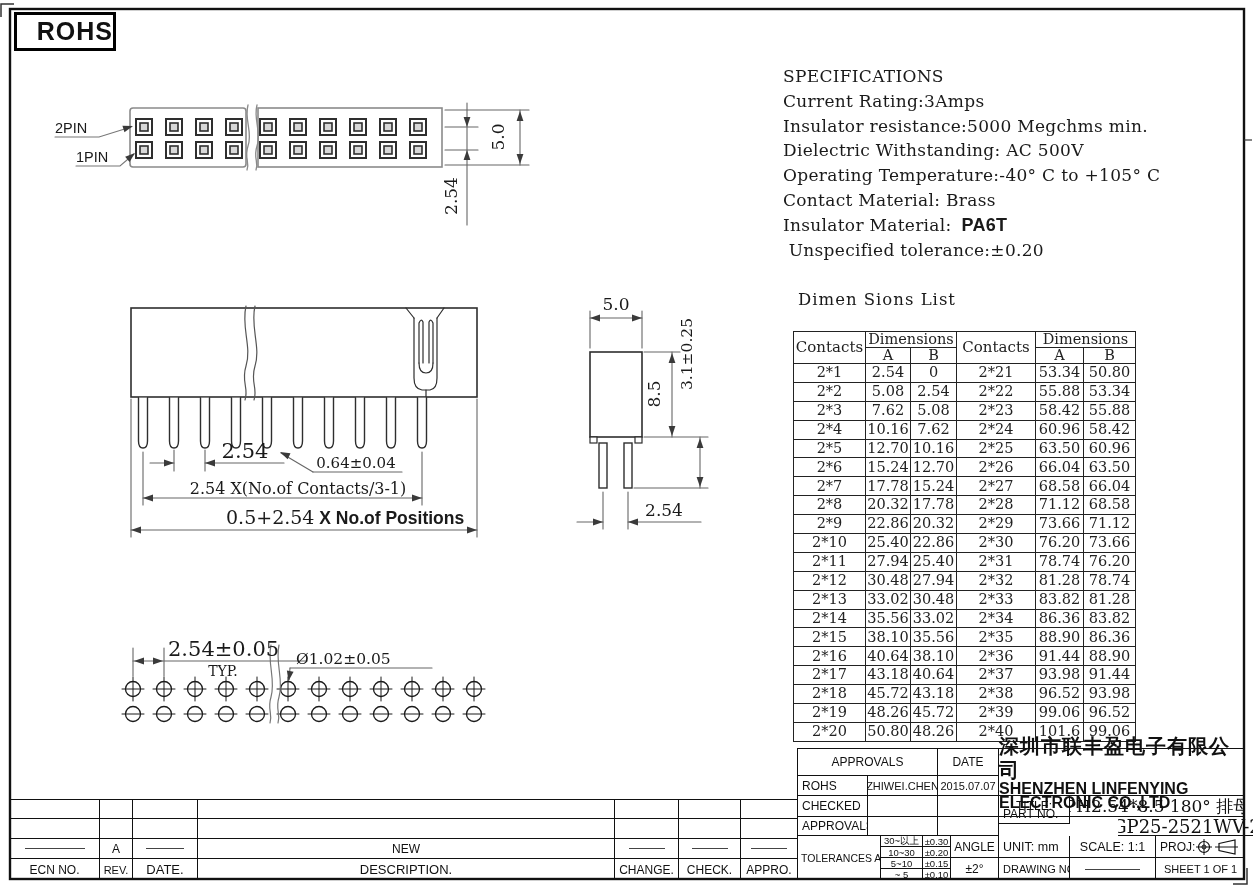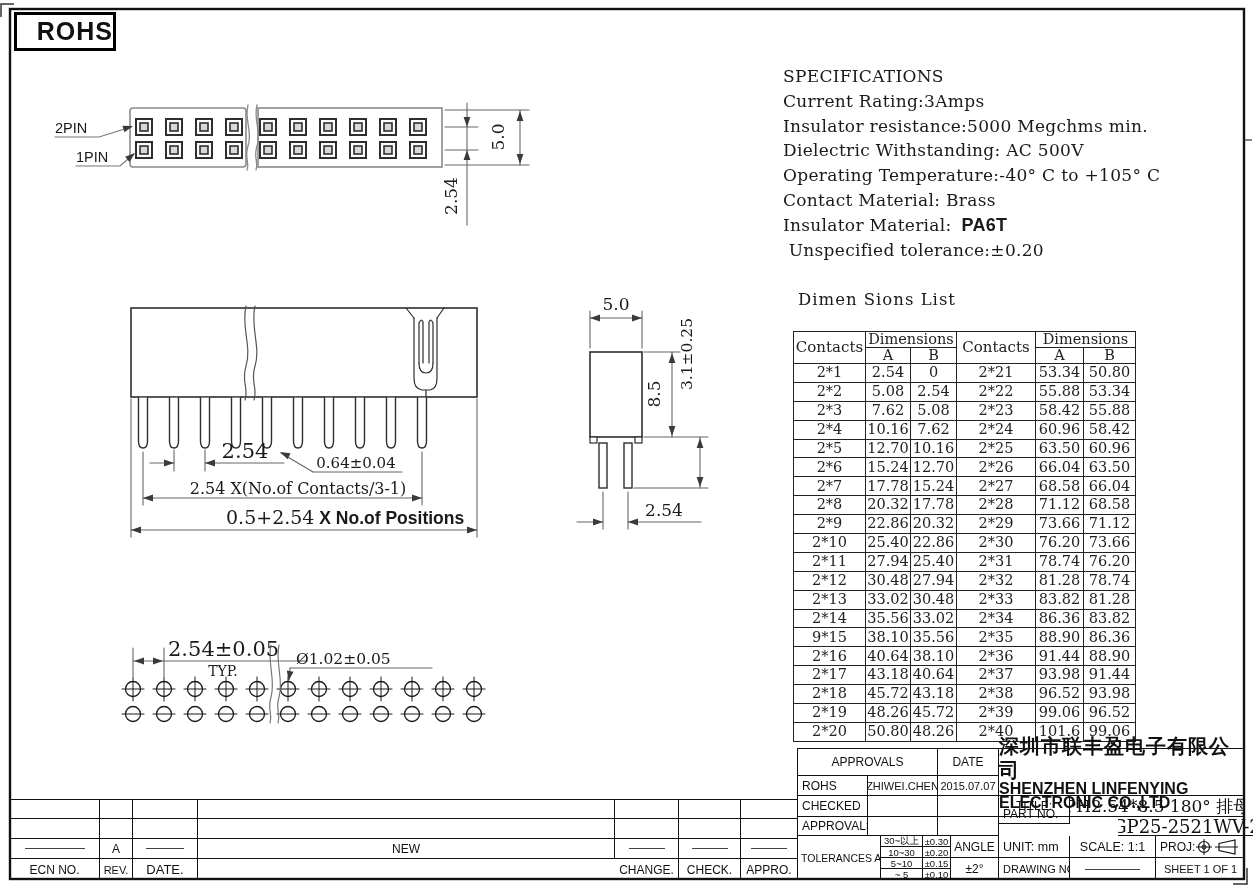--- a/index.html
+++ b/index.html
@@ -438,21 +438,21 @@
         </tr>
         <tr>
           <td>2*14</td>
           <td>35.56</td>
           <td>33.02</td>
           <td>2*34</td>
           <td>86.36</td>
           <td>83.82</td>
         </tr>
         <tr>
-          <td>9*15</td>
+          <td>2*15</td>
           <td>38.10</td>
           <td>35.56</td>
           <td>2*35</td>
           <td>88.90</td>
           <td>86.36</td>
         </tr>
         <tr>
           <td>2*16</td>
           <td>40.64</td>
           <td>38.10</td>
@@ -526,20 +526,21 @@
     <div class="cell" style="left:669px;top:39px;width:62px;height:20px;">
         <div class="dashline" style="width:36px;"></div>
       </div>
     <div class="cell" style="left:731px;top:39px;width:56px;height:20px;border-right:none;">
         <div class="dashline" style="width:36px;"></div>
       </div>
 
     <div class="cell" style="left:0;top:59px;width:90px;height:21px;border-bottom:none;text-align:center;">ECN NO.</div>
     <div class="cell" style="left:90px;top:59px;width:33px;height:21px;border-bottom:none;font-size:11px;">REV.</div>
     <div class="cell" style="left:123px;top:59px;width:65px;height:21px;border-bottom:none;font-size:13px;">DATE.</div>
+    <div class="cell" style="left:188px;top:59px;width:417px;height:21px;border-bottom:none;font-size:13px;">DESCRIPTION.</div>
     <div class="cell" style="left:605px;top:59px;width:64px;height:21px;border-bottom:none;">CHANGE.</div>
     <div class="cell" style="left:669px;top:59px;width:62px;height:21px;border-bottom:none;">CHECK.</div>
     <div class="cell" style="left:731px;top:59px;width:56px;height:21px;border:none;">APPRO.</div>
   </div>
 
   <div class="tblock">
     <div class="cell" style="left:0;top:0;width:140px;height:27px;">APPROVALS</div>
     <div class="cell" style="left:140px;top:0;width:61px;height:27px;">DATE</div>
 
     <div class="cell left" style="left:0;top:27px;width:70px;height:20px;padding-left:4px;">ROHS</div>

